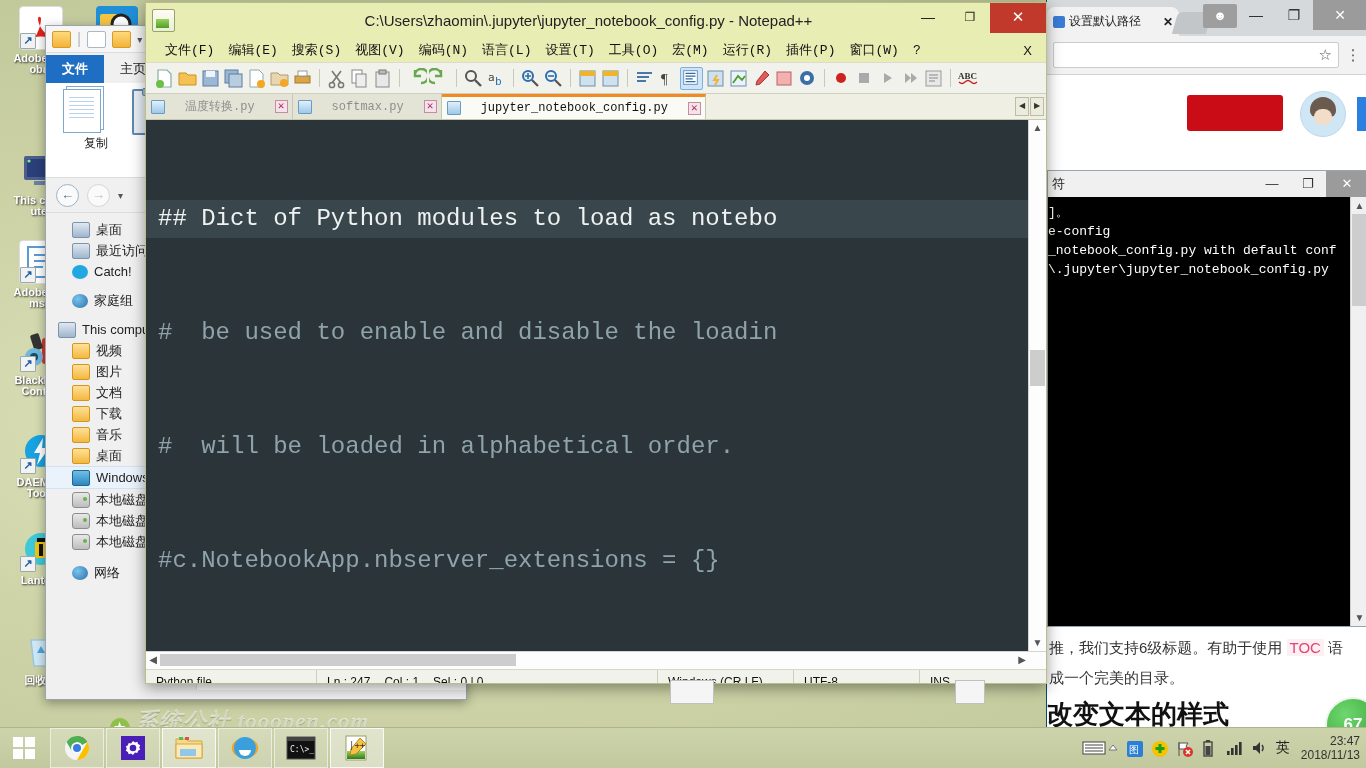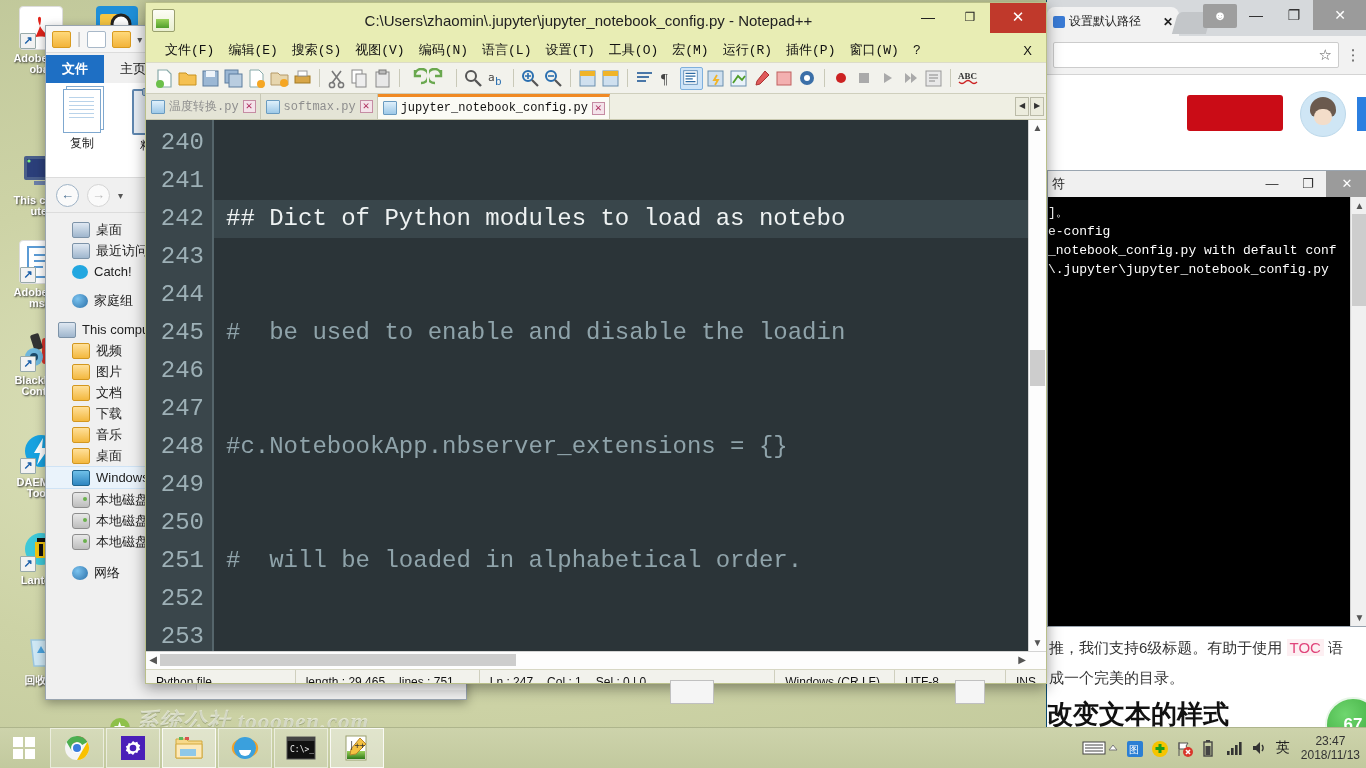--- a/index.html
+++ b/index.html
@@ -46,21 +46,21 @@
   #exp-ribbonbar{height:26px;background:#f6f6f6;border-bottom:1px solid #dcdcdc;
     display:flex;align-items:center;gap:6px;padding:0 6px;}
   .exp-qicon{width:17px;height:15px;border-radius:2px;position:relative;}
   .folder-ico{background:linear-gradient(#ffd97a,#f2b33a);border:1px solid #d99b20;border-radius:2px;}
   .doc-ico{background:#fff;border:1px solid #a8b8c8;}
   #exp-tabs{height:30px;display:flex;background:#f0f0f0;align-items:flex-end;}
   .exp-tab{padding:5px 16px;font-size:13px;color:#222;}
   .exp-tab.file{background:#1e6fc4;color:#fff;font-weight:bold;}
   #exp-ribbon{height:82px;background:#fff;border-bottom:1px solid #dcdcdc;
     display:flex;align-items:flex-start;padding:6px 10px;gap:18px;}
-  .ribbon-btn{width:52px;text-align:center;font-size:12px;color:#222;}
+  .ribbon-btn{width:52px;text-align:right;font-size:12px;color:#222;}
   .ribbon-btn .big{width:36px;height:42px;margin:0 auto 2px;display:block;position:relative;}
   .paper{background:#fff;border:1px solid #7fa8cf;box-shadow:3px -3px 0 -1px #fff,3px -3px 0 0 #7fa8cf;}
   .paper:before{content:"";position:absolute;left:5px;top:7px;right:6px;height:1px;
     background:#b9d3ea;box-shadow:0 4px 0 #b9d3ea,0 8px 0 #b9d3ea,0 12px 0 #b9d3ea,0 16px 0 #b9d3ea,0 20px 0 #b9d3ea;}
   .clipboard{background:#e8eef5;border:2px solid #5f87b0;border-radius:2px;}
   .clipboard:before{content:"";position:absolute;left:8px;top:-3px;width:18px;height:6px;
     background:#a9bed2;border:1px solid #5f87b0;border-radius:2px;}
   #ribbon-grouplabel{position:absolute;left:380px;top:148px;font-size:12px;color:#444;}
   #exp-nav{height:34px;background:#f0f0f0;display:flex;align-items:center;gap:8px;padding:0 10px;
     border-bottom:1px solid #dcdcdc;}
@@ -172,21 +172,21 @@
     padding-left:12px;font-size:13px;color:#111;position:relative;}
   #npp-menu .mi{padding:2px 7px;white-space:nowrap;font-family:Liberation Mono, monospace;}
   #npp-menu .close-doc{position:absolute;right:14px;font-size:13px;}
   #npp-toolbar{height:30px;background:#f2f2ec;border-top:1px solid #dcdcc8;
     border-bottom:1px solid #cfcfbd;display:flex;align-items:center;padding-left:8px;gap:2px;}
   .tb{width:21px;height:21px;border-radius:2px;position:relative;flex:none;}
   .tb.sel{background:#cfe4f7;border:1px solid #7fb0dd;}
   .tbsep{width:1px;height:18px;background:#c9c9b8;margin:0 4px;flex:none;}
   #npp-tabs{height:25px;background:#efefe3;display:flex;align-items:stretch;position:relative;
     border-bottom:1px solid #c9c9b0;}
-  .ntab{display:flex;align-items:center;gap:4px;padding:0 4px 0 5px;font-size:12px;
+  .ntab{display:flex;align-items:center;gap:20px;padding:0 4px 0 5px;font-size:12px;
     font-family:"Liberation Mono",monospace;background:#e4e4d6;border-right:1px solid #c7c7b5;
     color:#8e8e8e;white-space:nowrap;}
   .ntab.active{background:#fbfbf5;color:#111;border-top:3px solid #f08a24;}
   .ntab .sico{width:12px;height:12px;background:linear-gradient(#dff0fb,#9ec9e8);
     border:1px solid #6a9bc0;border-radius:1px;flex:none;}
   .ntab .xico{width:11px;height:11px;color:#b03060;font-size:11px;line-height:10px;text-align:center;
     border:1px solid #c58ca3;background:#f4e3ea;}
   #tabscroll{position:absolute;right:2px;top:3px;display:flex;gap:1px;}
   #tabscroll div{width:12px;height:17px;background:#ececdd;border:1px solid #bbbba8;
     font-size:8px;text-align:center;line-height:15px;color:#333;}
@@ -226,21 +226,21 @@
     background:linear-gradient(#cdd3ab,#c2c99e);border-top:1px solid #aeb58c;display:flex;align-items:center;}
   #start{width:48px;height:40px;display:flex;align-items:center;justify-content:center;}
   .winlogo{width:22px;height:22px;display:grid;grid-template-columns:1fr 1fr;
     grid-template-rows:1fr 1fr;gap:2px;}
   .winlogo i{background:#fff;display:block;}
   .tbitem{width:52px;height:38px;margin-left:2px;border:1px solid rgba(255,255,255,.55);
     background:rgba(255,255,255,.18);display:flex;align-items:center;justify-content:center;}
   .tbitem.active{background:rgba(255,255,255,.4);border-color:rgba(255,255,255,.8);}
   #tray{margin-left:auto;display:flex;align-items:center;gap:7px;padding-right:6px;}
   .tray-ico{width:18px;height:16px;position:relative;}
-  #clock{font-size:12px;color:#333;text-align:center;line-height:14px;padding-left:4px;}
+  #clock{font-size:12px;color:#333;text-align:right;line-height:14px;padding-left:4px;}
 </style>
 </head>
 <body>
 
 <div id="desktop">
 
   <div id="desktop-watermark">
     <span class="star">★</span><span>系统公社 tooopen.com</span>
   </div>
 
@@ -673,42 +673,26 @@
       <span>jupyter_notebook_config.py</span>
       <span class="xico">✕</span>
     </div>
     <div id="tabscroll">
       <div>◀</div>
       <div>▶</div>
     </div>
   </div>
 
   <div id="npp-editorwrap">
-    <div id="gutter">
-      <div>240</div>
-      <div>241</div>
-      <div>242</div>
-      <div>243</div>
-      <div>244</div>
-      <div>245</div>
-      <div>246</div>
-      <div>247</div>
-      <div>248</div>
-      <div>249</div>
-      <div>250</div>
-      <div>251</div>
-      <div>252</div>
-      <div>253</div>
-    </div>
 
     <div id="code">
       <div class="cl hl">## Dict of Python modules to load as notebo</div>
       <div class="cl">#  be used to enable and disable the loadin</div>
+      <div class="cl">#  will be loaded in alphabetical order.</div>
       <div class="cl">#c.NotebookApp.nbserver_extensions = {}</div>
-      <div class="cl">#  will be loaded in alphabetical order.</div>
       
       
       
       
       
       
       
       
       
       
@@ -722,25 +706,20 @@
   </div>
 
   <div id="hscroll">
     <div class="a l">◀</div>
     <div class="th"></div>
     <div class="a r">▶</div>
   </div>
 
   <div id="npp-status">
     <div class="cell" style="width:150px;">Python file</div>
-    <div class="cell" style="width:190px;">
-      <span>length : 29,465</span>
-      <span style="width:14px;display:inline-block;"></span>
-      <span>lines : 751</span>
-    </div>
     <div class="cell" style="width:320px;">
       <span>Ln : 247</span>
       <span style="width:14px;display:inline-block;"></span>
       <span>Col : 1</span>
       <span style="width:14px;display:inline-block;"></span>
       <span>Sel : 0 | 0</span>
     </div>
     <div class="cell" style="width:115px;">Windows (CR LF)</div>
     <div class="cell" style="width:105px;">UTF-8</div>
     <div class="cell" style="border-right:none;">INS</div>

